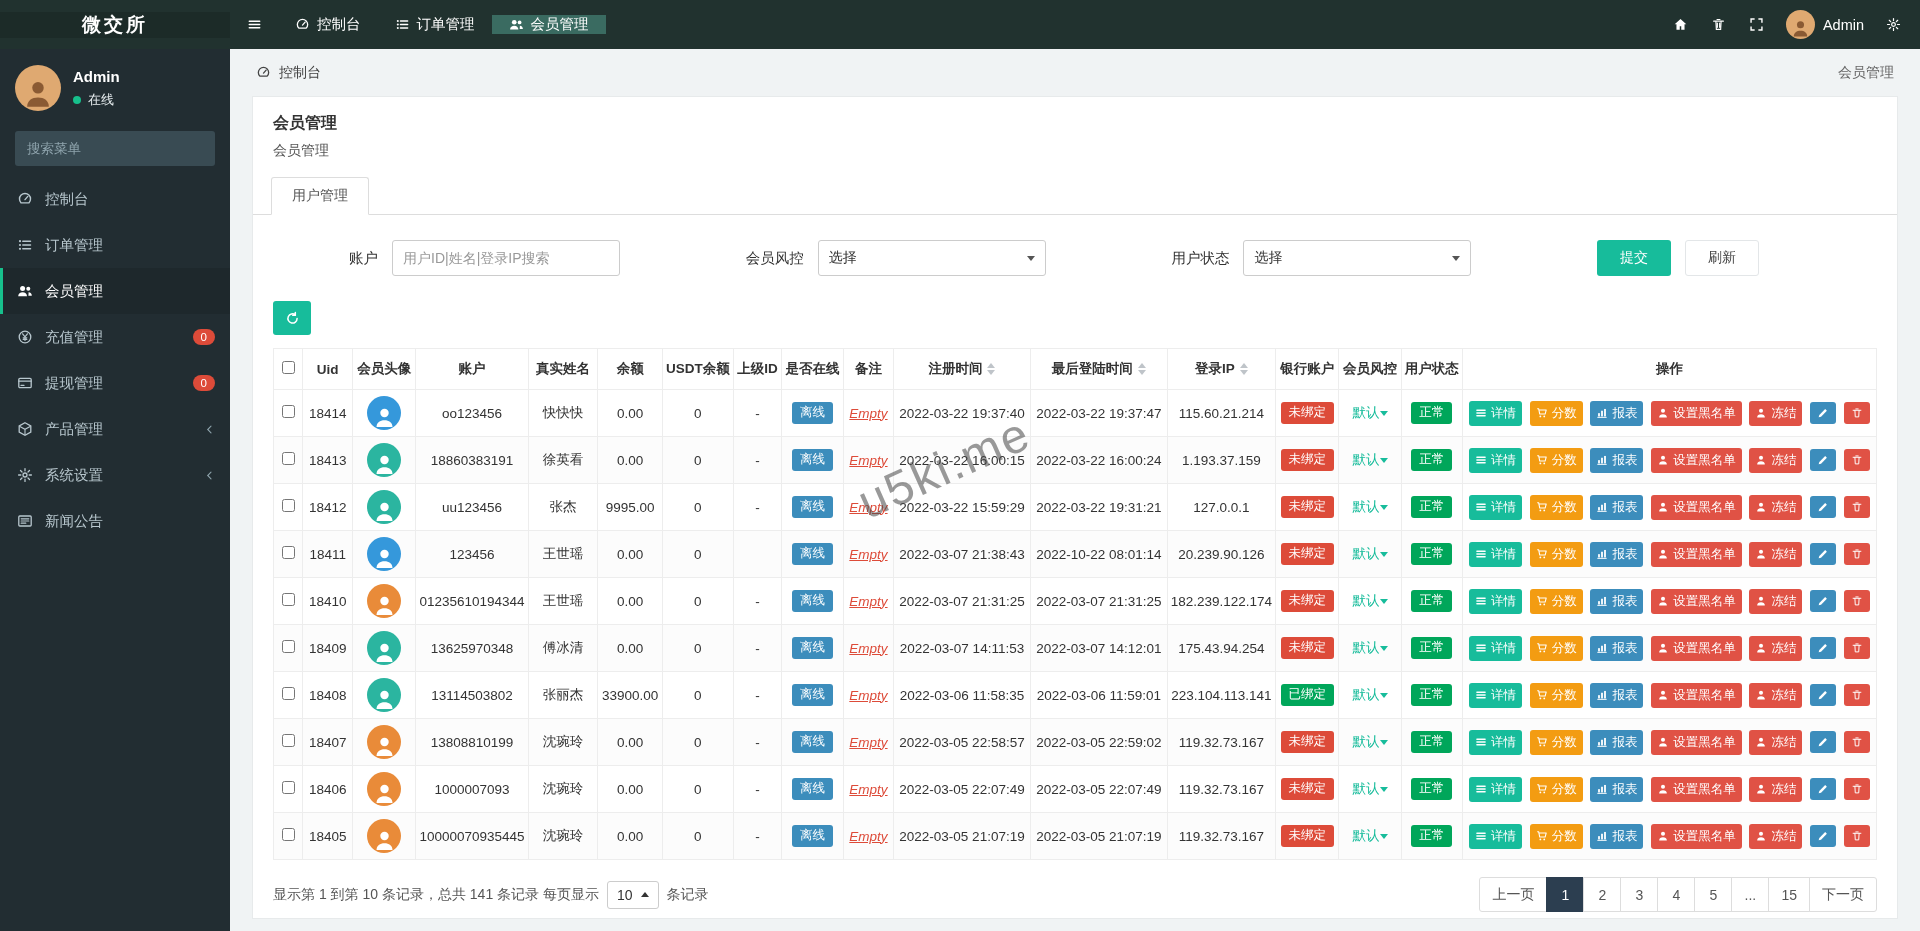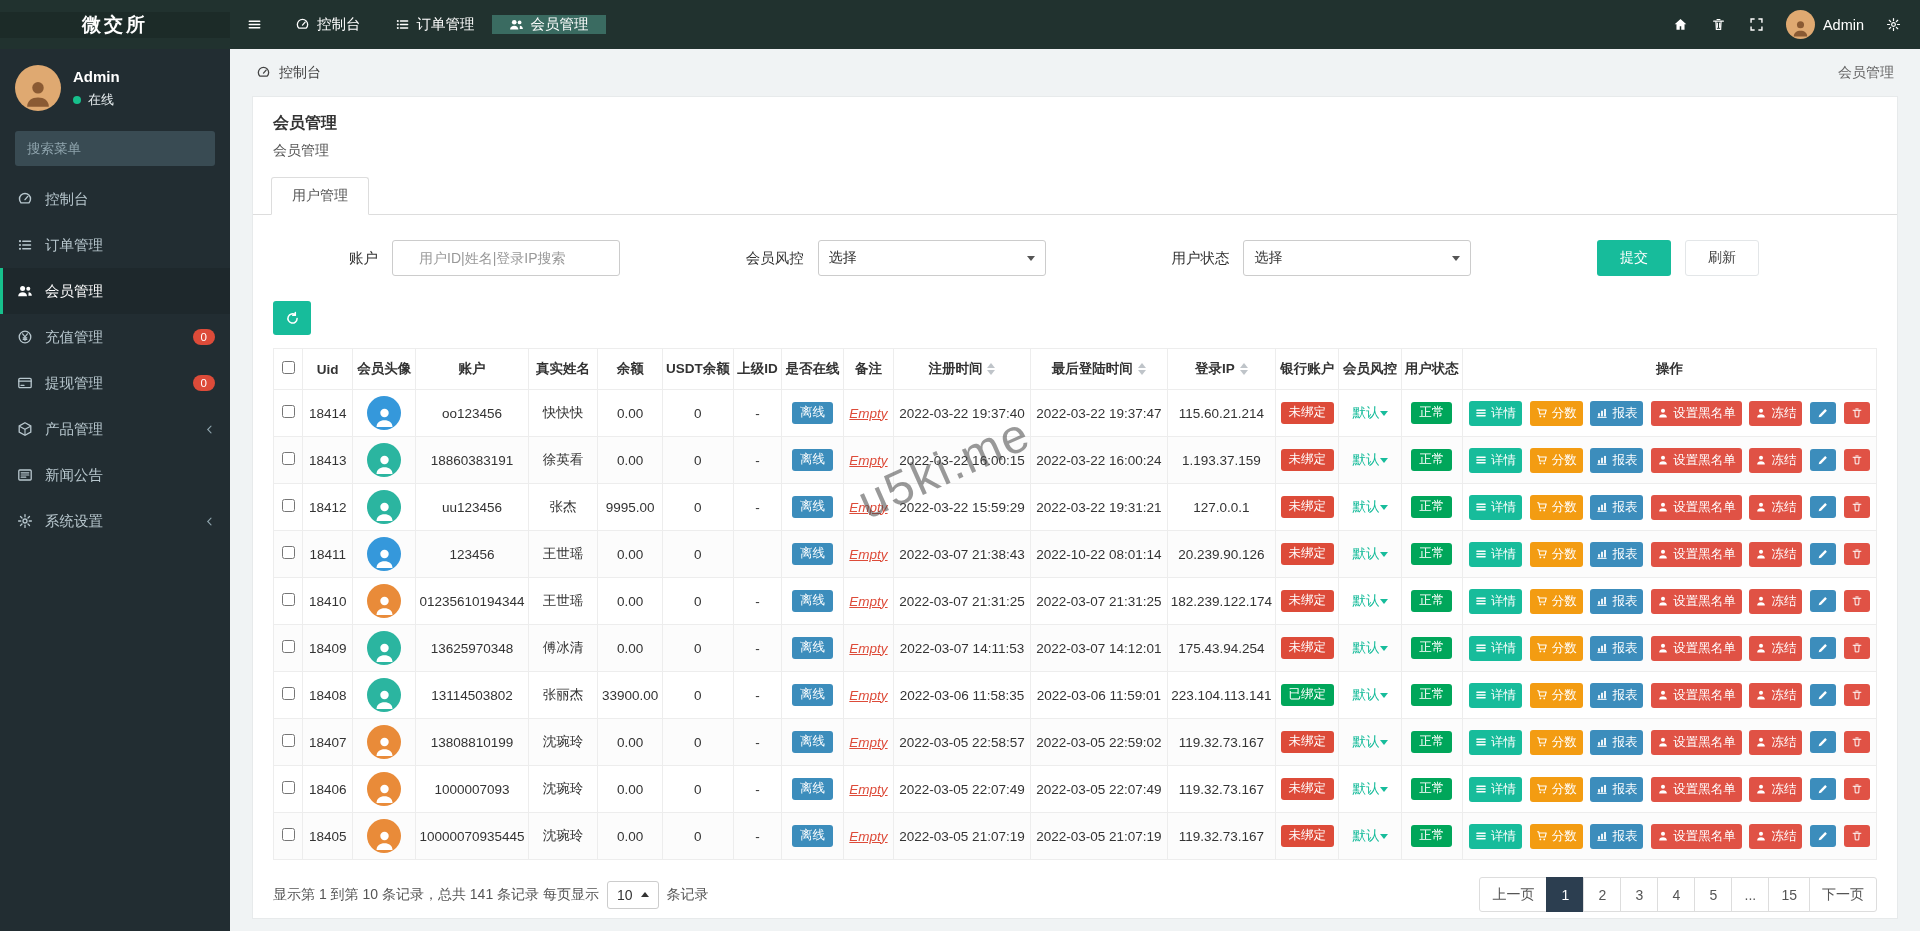--- a/index.html
+++ b/index.html
@@ -50,21 +50,21 @@
 .card-head{padding:16px 20px 4px}
 .page-title{font-size:16px;font-weight:bold}
 .page-subtitle{font-size:14px;color:#555;margin-top:8px}
 .tabs{padding:13px 0 0 18px;border-bottom:1px solid #ddd;display:flex}
 .tab{padding:9px 20px;border:1px solid #ddd;border-bottom:1px solid #fff;margin-bottom:-1px;border-radius:3px 3px 0 0;font-size:14px;color:#555;background:#fff}
 
 
 .filter-row{display:flex;align-items:center;padding:25px 20px 25px 96px}
 .filter-group{display:flex;align-items:center}
 .filter-label{margin-right:14px;font-size:14.5px;color:#333;white-space:nowrap}
-.text-input{width:228px;height:36px;border:1px solid #ccc;border-radius:3px;padding:0 26px;font-size:14px;color:#333;outline:none;font-family:inherit}
+.text-input{width:228px;height:36px;border:1px solid #ccc;border-radius:3px;padding:0 10px;font-size:14px;color:#333;outline:none;font-family:inherit}
 .text-input::placeholder{color:#999}
 .select-box{width:228px;height:36px;border:1px solid #ccc;border-radius:3px;display:flex;align-items:center;padding:14px 10px;position:relative;color:#333;font-size:14px;background:#fff;cursor:pointer}
 .select-caret{position:absolute;right:10px;width:0;height:0;border-left:4.5px solid transparent;border-right:4.5px solid transparent;border-top:5.5px solid #555}
 .fspacer{flex:1}
 .btn{height:36px;padding:0 22px;border-radius:3px;font-size:14px;border:1px solid transparent;font-family:inherit}
 .btn-submit{background:#17bc9b;color:#fff}
 .btn-refresh{background:#fff;border-color:#e3e6e8;color:#444;margin-left:10px}
 .filter-buttons{margin-right:118px;white-space:nowrap}
 
 
@@ -263,34 +263,34 @@
           <path d="M8 1.8l5.8 3.2v6L8 14.2 2.2 11V5z" fill="none" stroke="currentColor" stroke-width="1.3"></path>
           <path d="M2.4 5.2L8 8.3l5.6-3.1M8 8.3v5.6" fill="none" stroke="currentColor" stroke-width="1.1"></path>
         </svg>
         <span class="mi-label">产品管理</span>
         <svg class="icon mi-chev" viewBox="0 0 16 16" fill="currentColor">
           <path d="M10.2 3.2L5.4 8l4.8 4.8" fill="none" stroke="currentColor" stroke-width="1.6" stroke-linecap="round"></path>
         </svg>
       </li>
       <li class="menu-item">
         <svg class="icon" viewBox="0 0 16 16" fill="currentColor">
-          <rect x="1.8" y="3" width="12.4" height="10" rx="1" fill="none" stroke="currentColor" stroke-width="1.3"></rect>
-          <path d="M4.2 5.8h7.6M4.2 8h7.6M4.2 10.2h4.6" stroke="currentColor" stroke-width="1.2" stroke-linecap="round"></path>
-        </svg>
-        <span class="mi-label">新闻公告</span>
-      </li>
-      <li class="menu-item">
-        <svg class="icon" viewBox="0 0 16 16" fill="currentColor">
           <circle cx="8" cy="8" r="2" fill="none" stroke="currentColor" stroke-width="1.3"></circle>
           <path d="M8 1.6v2.2M8 12.2v2.2M1.6 8h2.2M12.2 8h2.2M3.5 3.5L5 5M11 11l1.5 1.5M12.5 3.5L11 5M5 11l-1.5 1.5" stroke="currentColor" stroke-width="1.3" stroke-linecap="round"></path>
         </svg>
         <span class="mi-label">系统设置</span>
         <svg class="icon mi-chev" viewBox="0 0 16 16" fill="currentColor">
           <path d="M10.2 3.2L5.4 8l4.8 4.8" fill="none" stroke="currentColor" stroke-width="1.6" stroke-linecap="round"></path>
         </svg>
+      </li>
+      <li class="menu-item">
+        <svg class="icon" viewBox="0 0 16 16" fill="currentColor">
+          <rect x="1.8" y="3" width="12.4" height="10" rx="1" fill="none" stroke="currentColor" stroke-width="1.3"></rect>
+          <path d="M4.2 5.8h7.6M4.2 8h7.6M4.2 10.2h4.6" stroke="currentColor" stroke-width="1.2" stroke-linecap="round"></path>
+        </svg>
+        <span class="mi-label">新闻公告</span>
       </li>
     </ul>
 </aside>
 
 <main class="main">
   <div class="breadcrumb-bar">
     <a class="crumb-left">
       <svg class="icon" viewBox="0 0 16 16" fill="currentColor">
           <path d="M8 2.5A5.5 5.5 0 0 0 2.5 8c0 1.5.6 2.9 1.6 3.9h7.8c1-1 1.6-2.4 1.6-3.9A5.5 5.5 0 0 0 8 2.5z" fill="none" stroke="currentColor" stroke-width="1.4"></path>
           <path d="M8 8.6l2.8-3.2" stroke="currentColor" stroke-width="1.4" stroke-linecap="round"></path>

